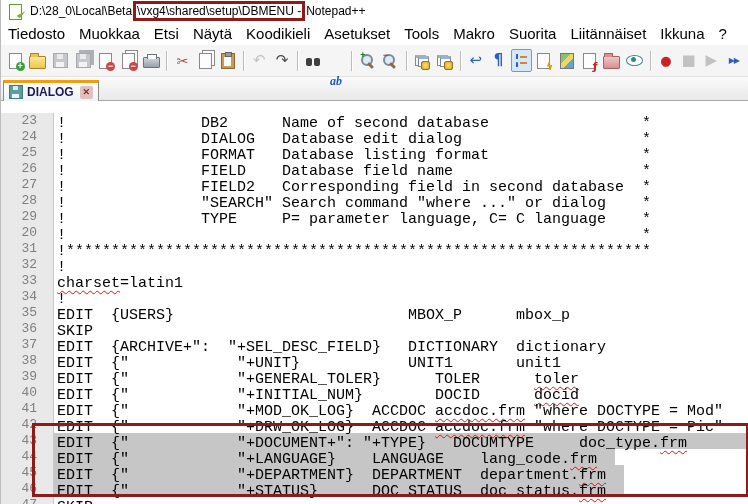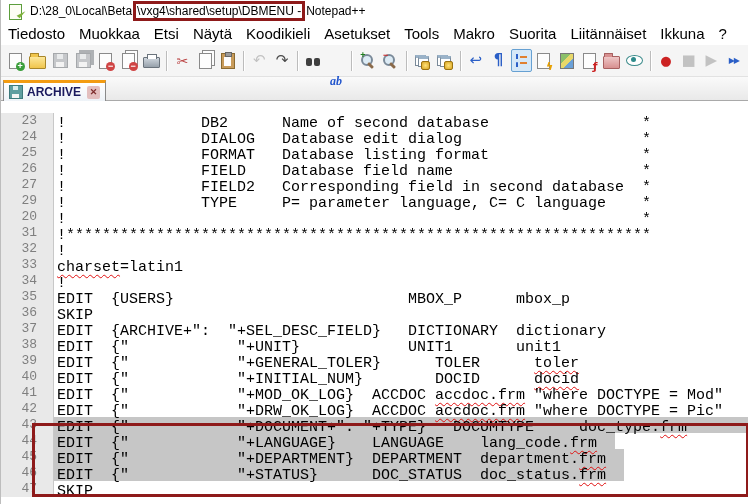--- a/index.html
+++ b/index.html
@@ -228,21 +228,21 @@
         <span class="gl gray big">▶</span>
       </span>
       <span class="ti">
         <span class="gl blue sm">▶▶</span>
       </span>
     </div>
 
   <div class="tabbar">
     <div class="tab">
       <span class="tab-save"></span>
-      <span class="tab-label">ARCHIVE</span>
+      <span class="tab-label">DIALOG</span>
       <span class="tab-close">✕</span>
     </div>
   </div>
 
   <div class="editor">
     <div class="rows">
         <div class="row">
           <span class="ln">23</span>
           <span class="codewrap"><span class="code"><span>!               DB2      Name of second database                 *</span></span></span>
         </div>
@@ -256,20 +256,24 @@
         </div>
         <div class="row">
           <span class="ln">26</span>
           <span class="codewrap"><span class="code"><span>!               FIELD    Database field name                     *</span></span></span>
         </div>
         <div class="row">
           <span class="ln">27</span>
           <span class="codewrap"><span class="code"><span>!               FIELD2   Corresponding field in second database  *</span></span></span>
         </div>
         <div class="row">
+          <span class="ln">28</span>
+          <span class="codewrap"><span class="code"><span>!               "SEARCH" Search command "where ..." or dialog    *</span></span></span>
+        </div>
+        <div class="row">
           <span class="ln">29</span>
           <span class="codewrap"><span class="code"><span>!               TYPE     P= parameter language, C= C language    *</span></span></span>
         </div>
         <div class="row">
           <span class="ln">20</span>
           <span class="codewrap"><span class="code"><span>!                                                                *</span></span></span>
         </div>
         <div class="row">
           <span class="ln">31</span>
           <span class="codewrap"><span class="code"><span>!*****************************************************************</span></span></span>

